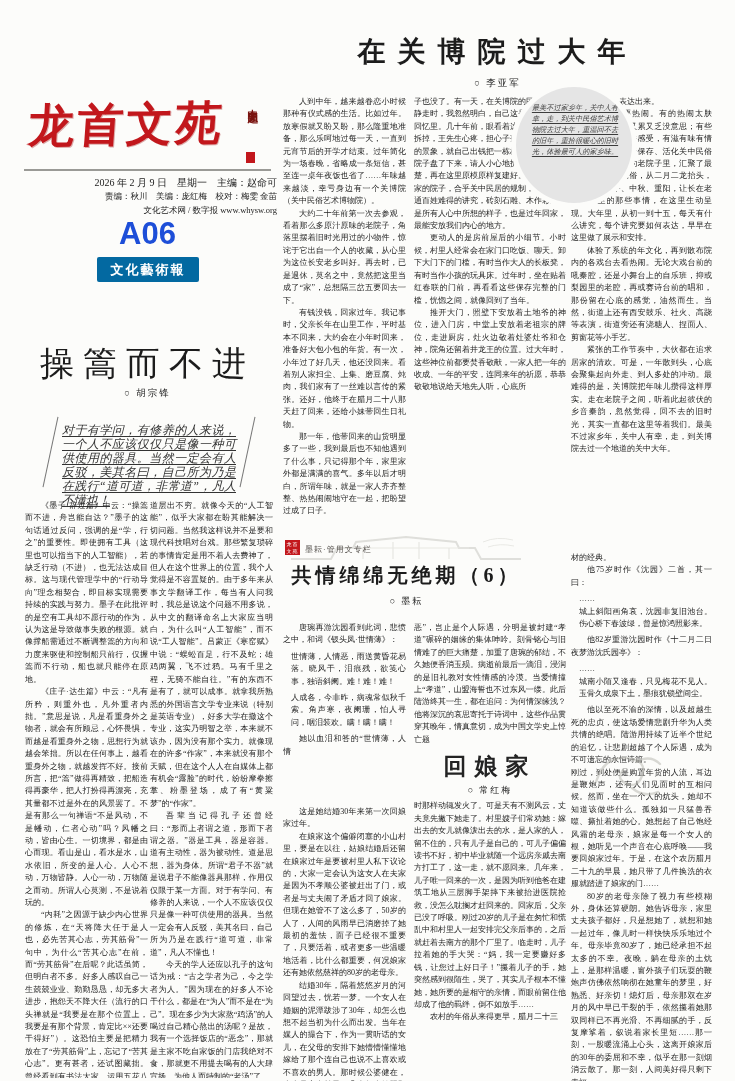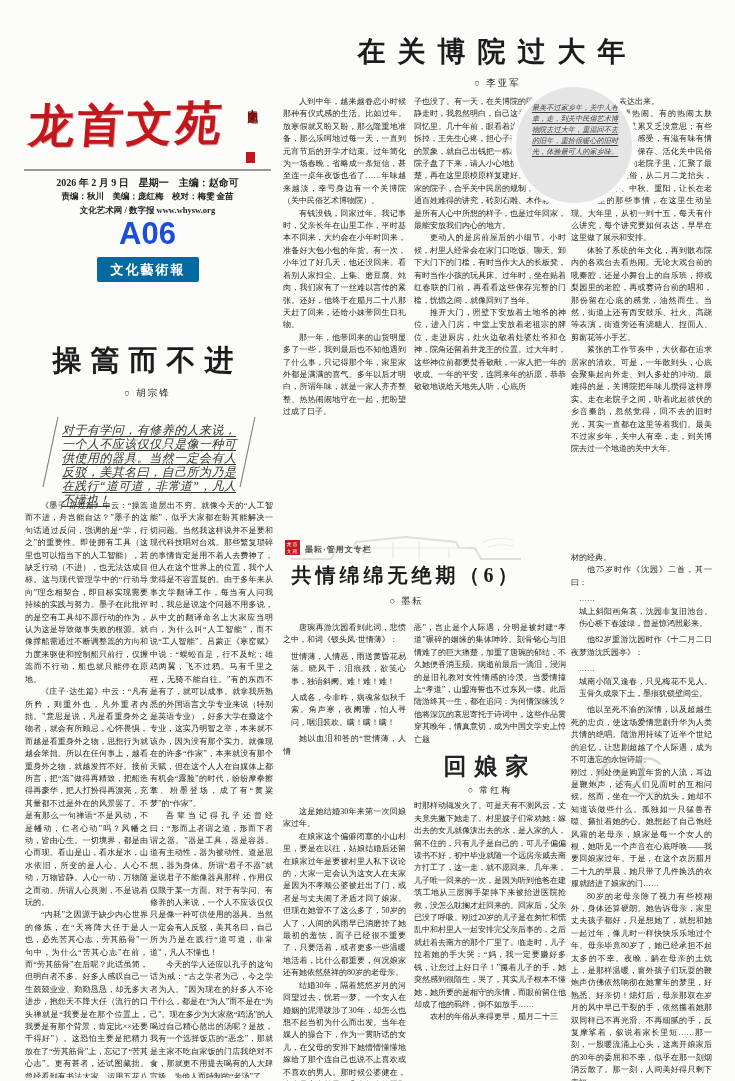--- a/index.html
+++ b/index.html
@@ -15,32 +15,32 @@
     font-size:46px; font-weight:900; color:#c2171c; letter-spacing:3px;
     transform:skewX(-5deg) rotate(-1deg); white-space:nowrap;
     text-shadow:1px 1px 0 rgba(160,20,20,.35);
   }
   .logo-sig {
     position:absolute; left:245px; top:100px; writing-mode:vertical-rl;
     font-size:11px; font-weight:bold; color:#7a1410; letter-spacing:2px;
   }
   .logo-seal { position:absolute; left:246px; top:152px; width:9px; height:11px; background:#c2171c; }
   .mast-rule { position:absolute; left:24px; top:169px; width:247px; height:2px; background:#9a9a96; }
-  .mast-line { position:absolute; left:18px; width:259px; text-align:center; font-weight:bold; color:#222; }
+  .mast-line { position:absolute; left:18px; width:259px; text-align:right; font-weight:normal; color:#222; }
   .mast-date  { top:176px; font-size:10px; }
   .mast-staff { top:191px; font-size:8.5px; }
   .mast-site  { top:205px; font-size:8.5px; }
   .page-num { position:absolute; left:18px; top:216px; width:259px; text-align:center;
               font-size:31px; font-weight:900; font-family:"Liberation Sans",sans-serif; color:#1d4ed8; }
   .banner { position:absolute; left:97px; top:257px; width:102px; height:25px; background:#0369a1;
             color:#fff; font-size:13px; font-weight:bold; text-align:center; line-height:25px;
             letter-spacing:2px; border-radius:2px; }
   
   .la-title { position:absolute; left:22px; top:341px; width:251px; text-align:center;
-              font-size:29px; font-weight:bold; letter-spacing:9px; white-space:nowrap; }
+              font-size:34px; font-weight:normal; letter-spacing:9px; white-space:nowrap; }
   .la-byline { position:absolute; left:22px; top:387px; width:251px; text-align:center;
                font-size:9.5px; letter-spacing:2px; }
   .quote-box { position:absolute; left:50px; top:420px; width:198px; height:64px; padding:3px 12px;
                font-size:12px; line-height:14px; font-style:italic; color:#333; text-align:justify; }
   .quote-box .qline { text-decoration:underline; text-underline-offset:2px; }
   .quote-box::before, .quote-box::after {
     content:""; position:absolute; top:-4px; bottom:-4px; width:1px; background:#777;
     transform:rotate(12deg);
   }
   .quote-box::before { left:0; } .quote-box::after { right:0; }
@@ -74,21 +74,21 @@
     padding:16px 12px 0 14px; font-size:7.2px; line-height:11px; font-style:italic;
     color:#3c3c3c; text-align:center; overflow:hidden; z-index:3;
   }
   .oval-quote span { text-decoration:underline; text-underline-offset:1.5px; }
   
   .mid-strip { position:absolute; left:283px; top:534px; width:247px; height:28px; }
   .mid-strip svg { position:absolute; left:0; top:0; opacity:.55; }
   .mid-seal { position:absolute; left:2px; top:6px; width:15px; height:15px; background:#c2171c;
               color:#fff; font-size:5px; line-height:7px; text-align:center; padding-top:1px;
               word-break:break-all; letter-spacing:1px; }
-  .mid-label { position:absolute; left:22px; top:10px; font-size:8px; font-weight:bold;
+  .mid-label { position:absolute; left:22px; top:10px; font-size:8px; font-weight:normal;
                color:#55514d; letter-spacing:1px; }
   .mid-title { position:absolute; left:283px; top:562px; width:247px; text-align:center;
                font-size:20px; font-weight:bold; letter-spacing:4px; white-space:nowrap; }
   .mid-byline { position:absolute; left:283px; top:595px; width:247px; text-align:center;
                 font-size:9px; letter-spacing:2px; }
   
   .story-title-block { text-align:center; padding:8px 0 4px 0; }
   .story-title { font-size:23px; font-weight:900; letter-spacing:8px; line-height:26px; white-space:nowrap; }
   .story-byline { font-size:9px; letter-spacing:2px; margin-top:4px; }
   .flourish { position:absolute; left:592px; top:748px; z-index:2; opacity:.5; pointer-events:none; }
@@ -121,20 +121,21 @@
   <div class="col colL2">
     <p class="cont">道层出不穷。就像今天的“人工智能”，似乎大家都在盼其能解决一切问题。当然我这样说并不是要和现代科技唱对台戏。那些繁复琐碎的事情肯定是用不着人去费神了，但人在这个世界上的位置，我个人觉得是不容置疑的。由于多年来从事文学翻译工作，每当有人问我时，我总是说这个问题不用多说，从中文的翻译命名上大家应当明白，为什么叫“人工智能”，而不说“工人智能”。吕蒙正《寒窑赋》中说：“蜈蚣百足，行不及蛇；雄鸡两翼，飞不过鸦。马有千里之程，无骑不能自往。”有的东西不是有了，就可以成事。就拿我所熟悉的外国语言文学专业来说（特别是英语专业），好多大学在撤这个专业，这实乃明智之举，本来就不该办，因为没有那个实力。就像现在的许多“作家”，本来就没有那个天赋，但在这个人人在自媒体上都有机会“露脸”的时代，纷纷摩拳擦掌、粉墨登场，成了有“黄粱梦”的“作家”。</p>
     <p>吾辈当记得孔子还曾经曰：“形而上者谓之道，形而下者谓之器。”器是工具，器是容器。道有主动性，器为被动性。道是思想，器为身体。所谓“君子不器”就是说君子不能像器具那样，作用仅仅限于某一方面。对于有学问、有修养的人来说，一个人不应该仅仅只是像一种可供使用的器具。当然一定会有人反驳，美其名曰，自己所为乃是在践行“道可道，非常道”，凡人不懂也！</p>
     <p>今天的学人还应以孔子的这句话为戒：“古之学者为己，今之学者为人。”因为现在的好多人不论干什么，都是在“为人”而不是在“为己”。现在多少为大家熬“鸡汤”的人喝过自己精心熬出的汤呢？是故，我有一个选择饭店的“恶念”，那就是主家不吃自家饭的门店我绝对不食，那就更不用提去喝有的人大肆宣扬、为他人而特制的“老汤”了。</p>
   </div>
 
   <div class="ta-title">在关博院过大年</div>
   <div class="ta-byline">○ 李亚军</div>
   <div class="col colA1">
     <p>人到中年，越来越眷恋小时候那种有仪式感的生活。比如过年。放寒假就又盼又盼，那么隆重地准备，那么乐呵地过每一天，一直到元宵节后的开学才结束。过年简化为一场春晚，省略成一条短信，甚至连一桌年夜饭也省了……年味越来越淡，幸亏身边有一个关博院（关中民俗艺术博物院）。</p>
+    <p>大约二十年前第一次去参观，看着那么多原汁原味的老院子，角落里摆着旧时光用过的小物件，惊诧于它出自一个人的收藏，从心里为这位长安老乡叫好。再去时，已是退休，莫名之中，竟然把这里当成了“家”，总想隔三岔五要回去一下。</p>
     <p>有钱没钱，回家过年。我记事时，父亲长年在山里工作，平时基本不回来，大约会在小年时回来，准备好大包小包的年货。有一次，小年过了好几天，他还没回来。看着别人家扫尘、上集、磨豆腐、炖肉，我们家有了一丝难以言传的紧张。还好，他终于在腊月二十八那天赶了回来，还给小妹带回生日礼物。</p>
     <p>那一年，他带回来的山货明显多了一些，我到最后也不知他遇到了什么事，只记得那个年，家里家外都是满满的喜气。多年以后才明白，所谓年味，就是一家人齐齐整整、热热闹闹地守在一起，把盼望过成了日子。</p>
   </div>
   <div class="col colA2">
     <p class="cont">子也没了。有一天，在关博院的民居里一人静走时，我忽然明白，自己这是走在往日的回忆里。几十年前，眼看着这些老房子要被拆掉，王先生心疼，担心子孙再看不到这样的景象，就自己出钱把一栋栋房子、一个个院子盘了下来，请人小心地拆下来，标记清楚，再在这里原模原样复建好。这些大户人家的院子，合乎关中民居的规制，又有着普通百姓难得的讲究，砖刻石雕、木作彩绘，是所有人心中所想的样子，也是过年回家，最能安放我们内心的地方。</p>
     <p>更动人的是房前屋后的小细节。小时候，村里人经常会在家门口吃饭、聊天。卸下大门下的门槛，有时当作大人的长板凳，有时当作小孩的玩具床。过年时，坐在贴着红春联的门前，再看看这些保存完整的门槛，恍惚之间，就像回到了当年。</p>
     <p>推开大门，照壁下安放着土地爷的神位，进入门房，中堂上安放着老祖宗的牌位，走进厨房，灶火边敬着灶婆灶爷和仓神，院角还留着井龙王的位置。过大年时，这些神位前都要焚香敬献，一家人把一年的收成、一年的平安，连同来年的祈愿，恭恭敬敬地说给天地先人听，心底所</p>
   </div>
   <div class="col colA3">
     <p class="cont">有感恩之情，表达出来。</p>

